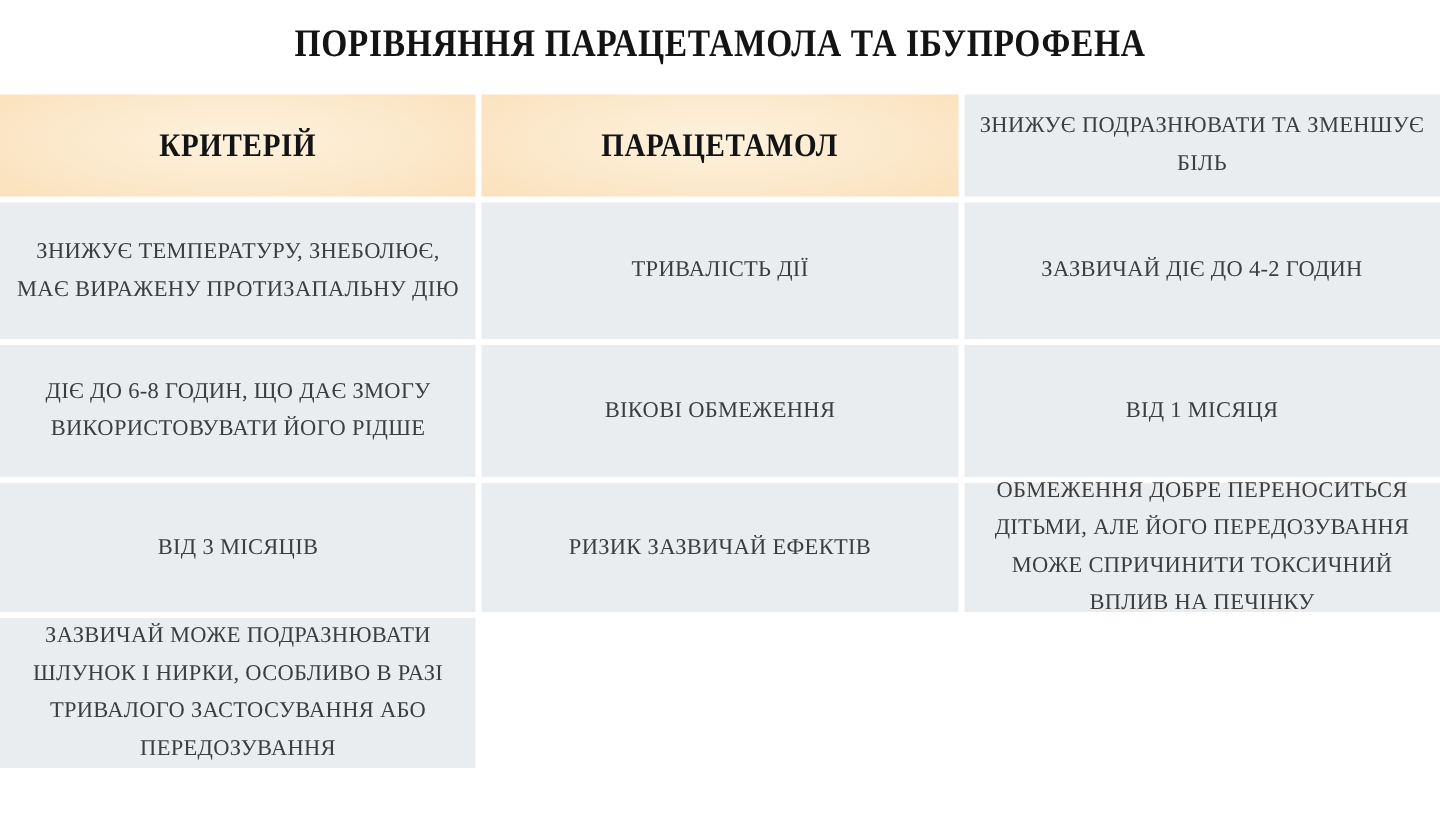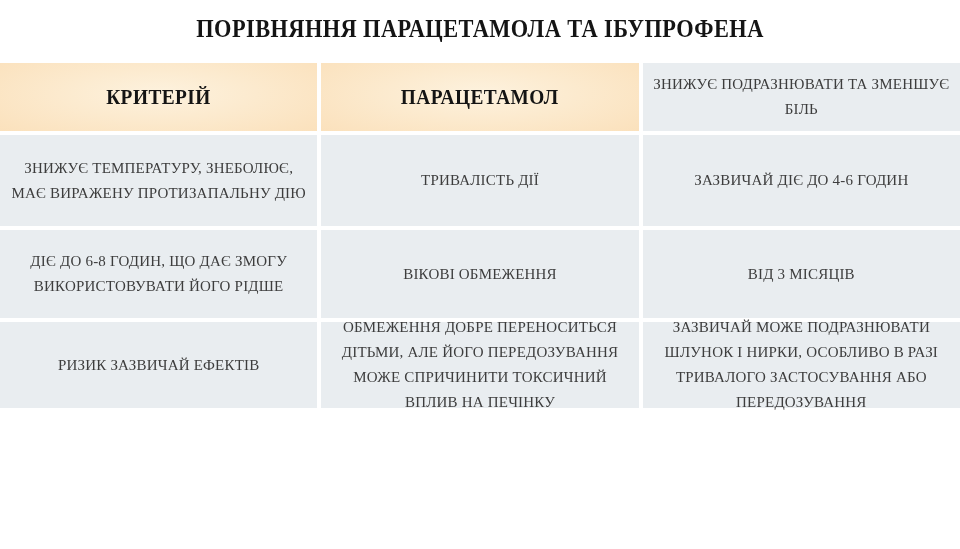--- a/index.html
+++ b/index.html
@@ -85,24 +85,25 @@
       <span class="squeeze">КРИТЕРІЙ</span>
     </div>
     <div class="hcell">
       <span class="squeeze">ПАРАЦЕТАМОЛ</span>
     </div>
 
     <div class="cell">ЗНИЖУЄ ПОДРАЗНЮВАТИ ТА ЗМЕНШУЄ БІЛЬ</div>
     <div class="cell">ЗНИЖУЄ ТЕМПЕРАТУРУ, ЗНЕБОЛЮЄ, МАЄ ВИРАЖЕНУ ПРОТИЗАПАЛЬНУ ДІЮ</div>
 
     <div class="cell">ТРИВАЛІСТЬ ДІЇ</div>
-    <div class="cell">ЗАЗВИЧАЙ ДІЄ ДО 4-6 ГОДИН</div>
+    <div class="cell">ЗАЗВИЧАЙ ДІЄ ДО 4-2 ГОДИН</div>
     <div class="cell">ДІЄ ДО 6-8 ГОДИН, ЩО ДАЄ ЗМОГУ ВИКОРИСТОВУВАТИ ЙОГО РІДШЕ</div>
 
     <div class="cell">ВІКОВІ ОБМЕЖЕННЯ</div>
+    <div class="cell">ВІД 1 МІСЯЦЯ</div>
     <div class="cell">ВІД 3 МІСЯЦІВ</div>
 
     <div class="cell">РИЗИК ЗАЗВИЧАЙ ЕФЕКТІВ</div>
     <div class="cell">ОБМЕЖЕННЯ ДОБРЕ ПЕРЕНОСИТЬСЯ ДІТЬМИ, АЛЕ ЙОГО ПЕРЕДОЗУВАННЯ МОЖЕ СПРИЧИНИТИ ТОКСИЧНИЙ ВПЛИВ НА ПЕЧІНКУ</div>
     <div class="cell">ЗАЗВИЧАЙ МОЖЕ ПОДРАЗНЮВАТИ ШЛУНОК І НИРКИ, ОСОБЛИВО В РАЗІ ТРИВАЛОГО ЗАСТОСУВАННЯ АБО ПЕРЕДОЗУВАННЯ</div>
 
   </div>
 </div>
 
 </body></html>

